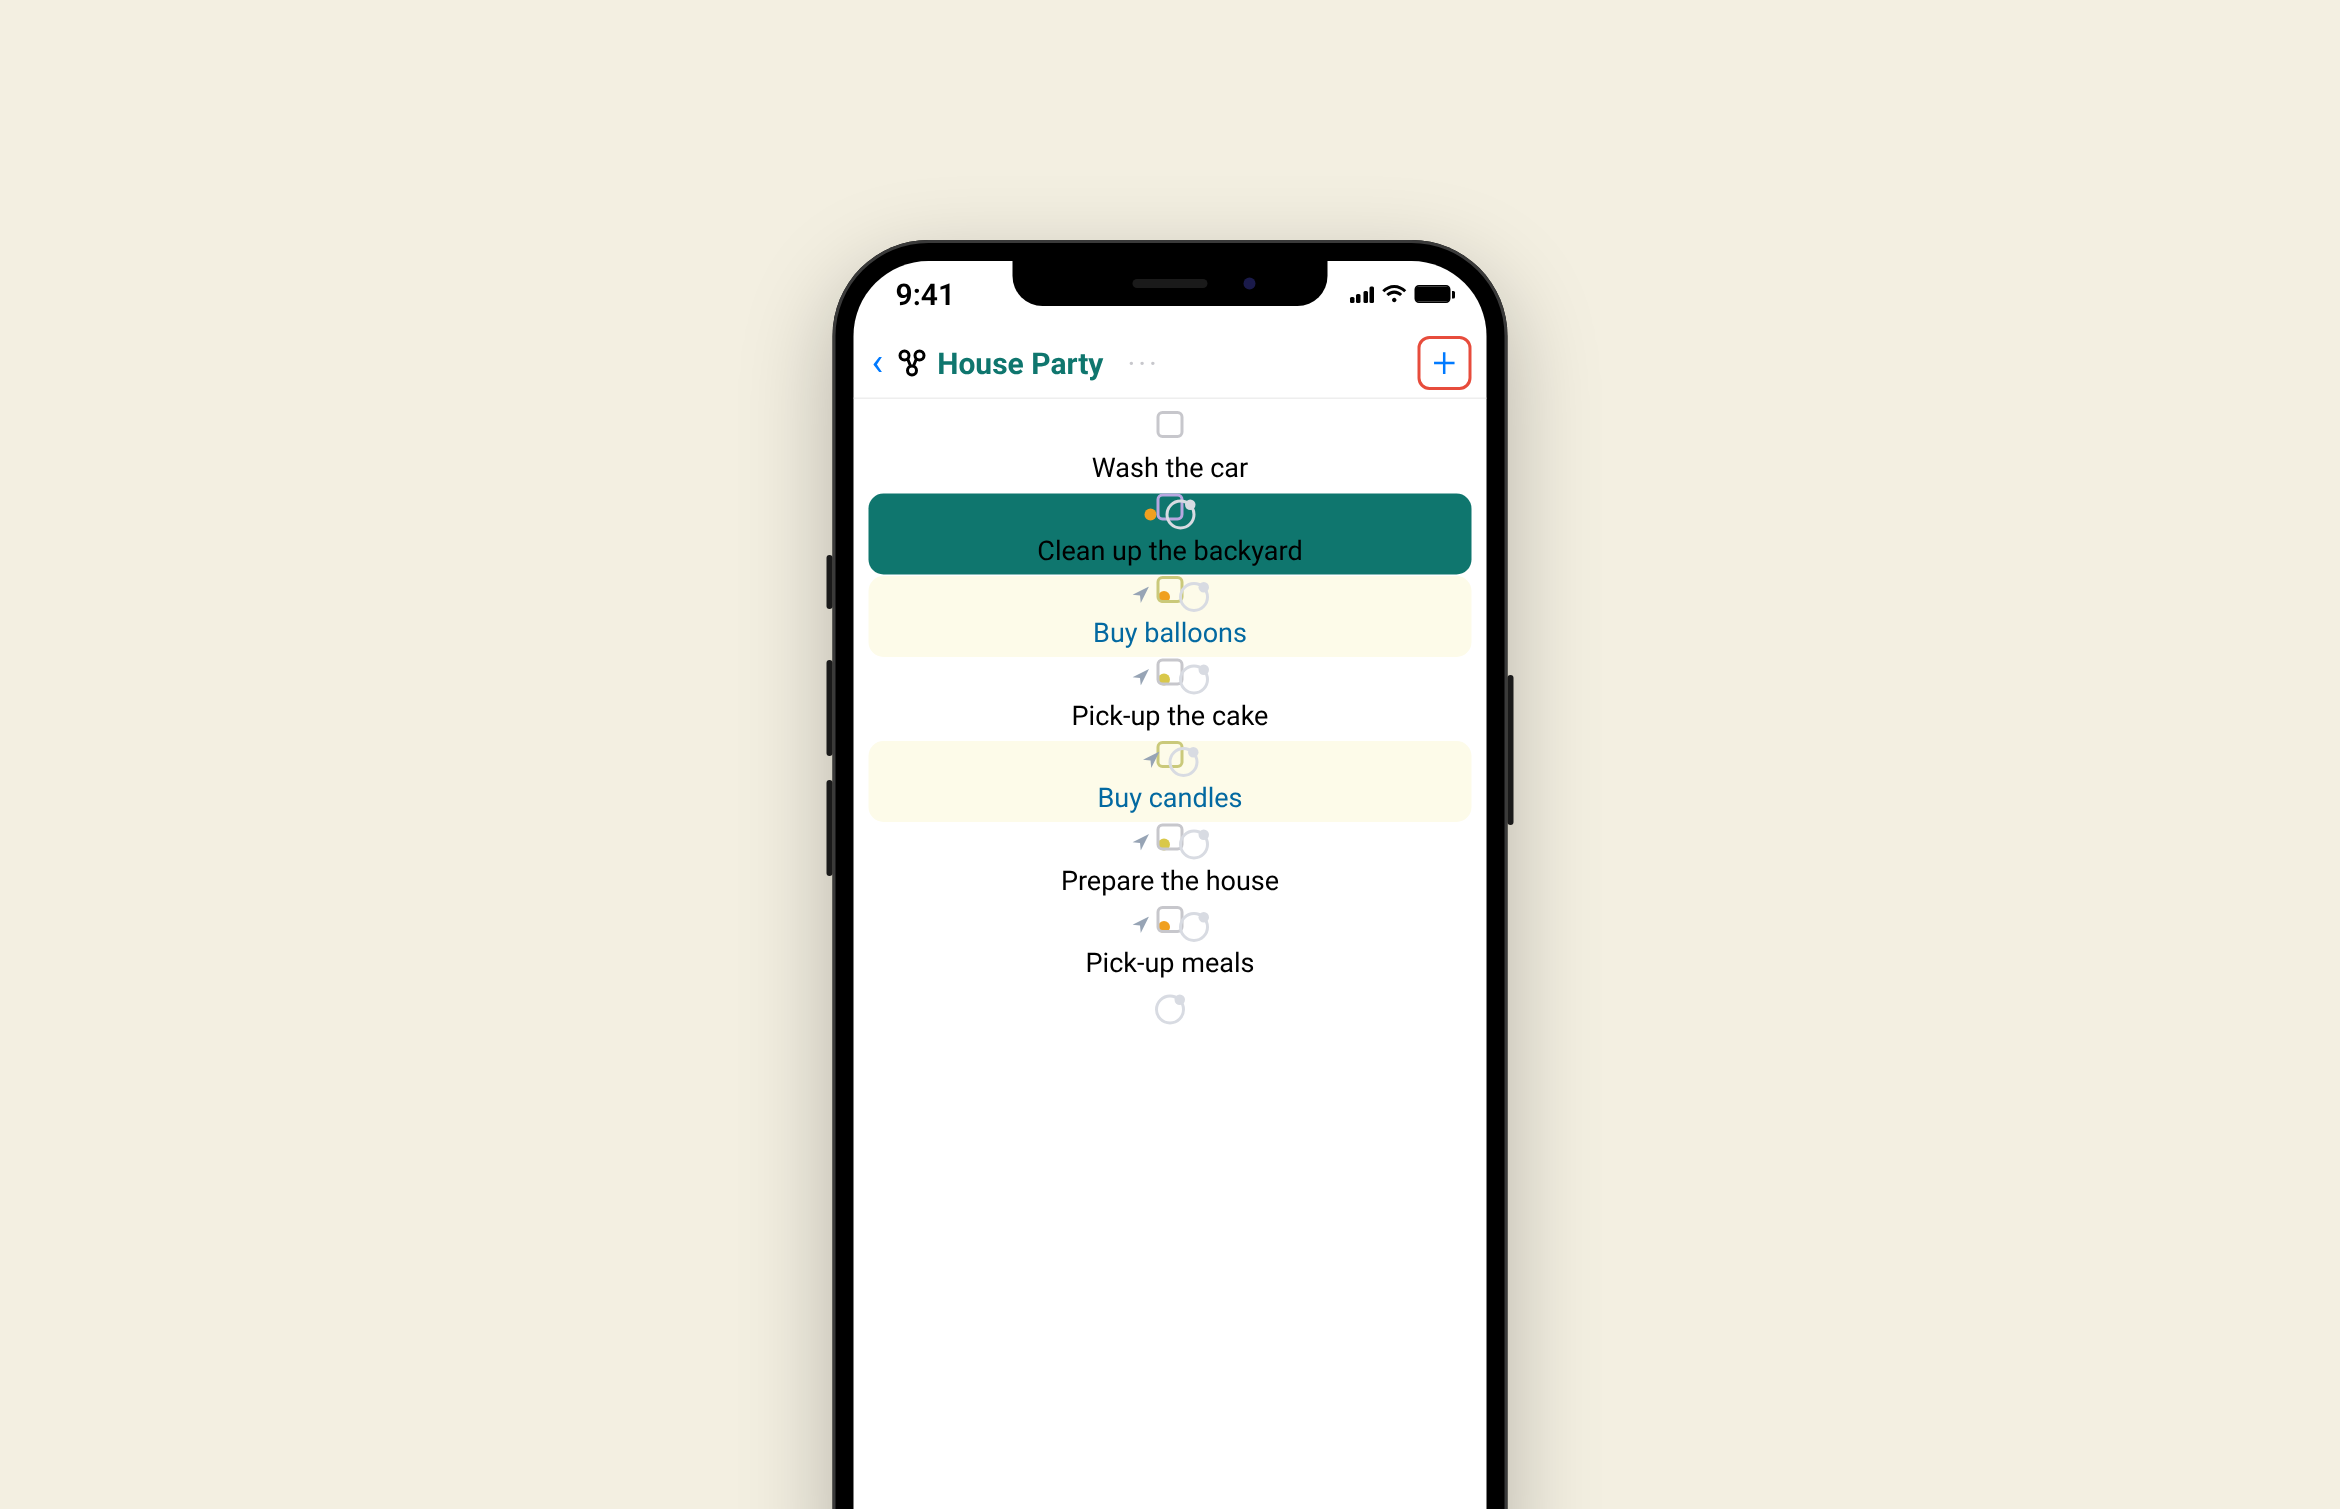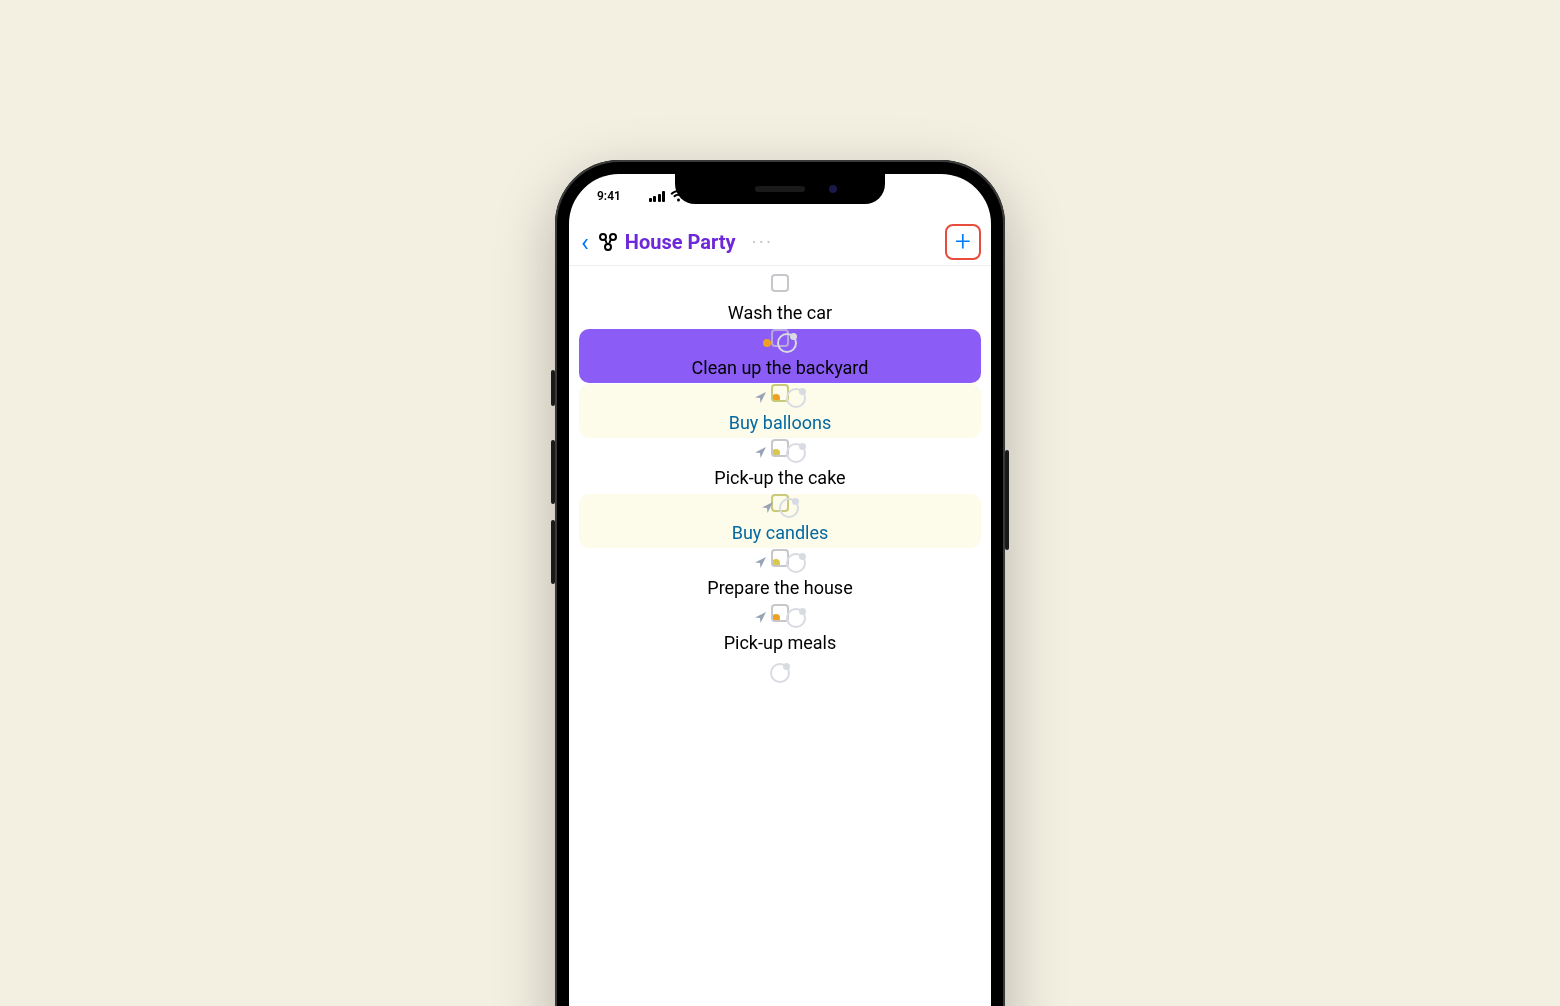--- a/index.html
+++ b/index.html
@@ -59,24 +59,24 @@
     width:50px; height:6px; background:#1a1a1a; border-radius:3px;
   }
   .notch::after {
     content:"";
     position:absolute; right:48px; top:11px;
     width:8px; height:8px; background:#1a1a4a; border-radius:50%;
   }
   .status-bar {
     height: 44px;
     display: flex;
-    justify-content: flex-start;
+    justify-content: space-between;
     align-items: center;
     padding: 0 24px 0 28px;
-    font-size: 12px;
+    font-size: 20px;
     font-weight: 600;
     gap: 28px;
   }
   .status-right { display:flex; align-items:center; gap:5px; }
   .signal { display:flex; align-items:flex-end; gap:1.5px; height:11px; }
   .signal span { width:3px; background:#000; border-radius:1px; }
   .signal span:nth-child(1){height:4px;}
   .signal span:nth-child(2){height:6px;}
   .signal span:nth-child(3){height:8px;}
   .signal span:nth-child(4){height:11px;}
@@ -88,40 +88,40 @@
   .nav-bar {
     height: 48px;
     display:flex;
     align-items:center;
     padding: 0 10px 0 10px;
     border-bottom: 1px solid #eee;
     gap:6px;
   }
   .back-chevron { color:#007aff; font-size:26px; line-height:1; padding:0 2px; cursor:pointer; }
   .project-icon { width:22px; height:22px; display:flex; align-items:center; justify-content:center; }
-  .nav-title { font-size:20px; font-weight:700; color:#6d28d9; }
+  .nav-title { font-size:20px; font-weight:700; color:#0f766e; }
   .more-btn { color:#c7c7cc; font-size:20px; letter-spacing:2px; padding:0 6px; cursor:pointer; margin-left:4px; }
   .spacer { flex:1; }
   .add-btn {
     width:36px; height:36px; border:2px solid #e74c3c; border-radius:8px;
     display:flex; align-items:center; justify-content:center;
     color:#007aff; font-size:28px; font-weight:300; cursor:pointer;
   }
   .task-list { padding: 8px 10px 0 10px; }
   .task-row {
     display:flex;
     align-items:center;
     height:54px;
     padding:0 10px;
     border-radius:10px;
     gap:10px;
     margin-bottom:1px;
     flex-direction:column;
   }
-  .task-row.hl-purple { background:#8b5cf6; }
+  .task-row.hl-purple { background:#0f766e; }
   .task-row.hl-yellow { background:#fdfbe9; }
   .chk {
     width:18px; height:18px; border:2px solid #c7c7cc; border-radius:4px; flex-shrink:0; cursor:pointer;
   }
   .hl-purple .chk { border-color:#b8a7e0; }
   .hl-yellow .chk { border-color:#cac97a; }
   .task-title { font-size:18px; color:#000; flex:1; }
   .hl-yellow .task-title { color:#0369a1; }
   .indicators { display:flex; align-items:center; gap:6px; }
   .loc-icon { color:#97a4b5; font-size:13px; transform:rotate(0deg); }

